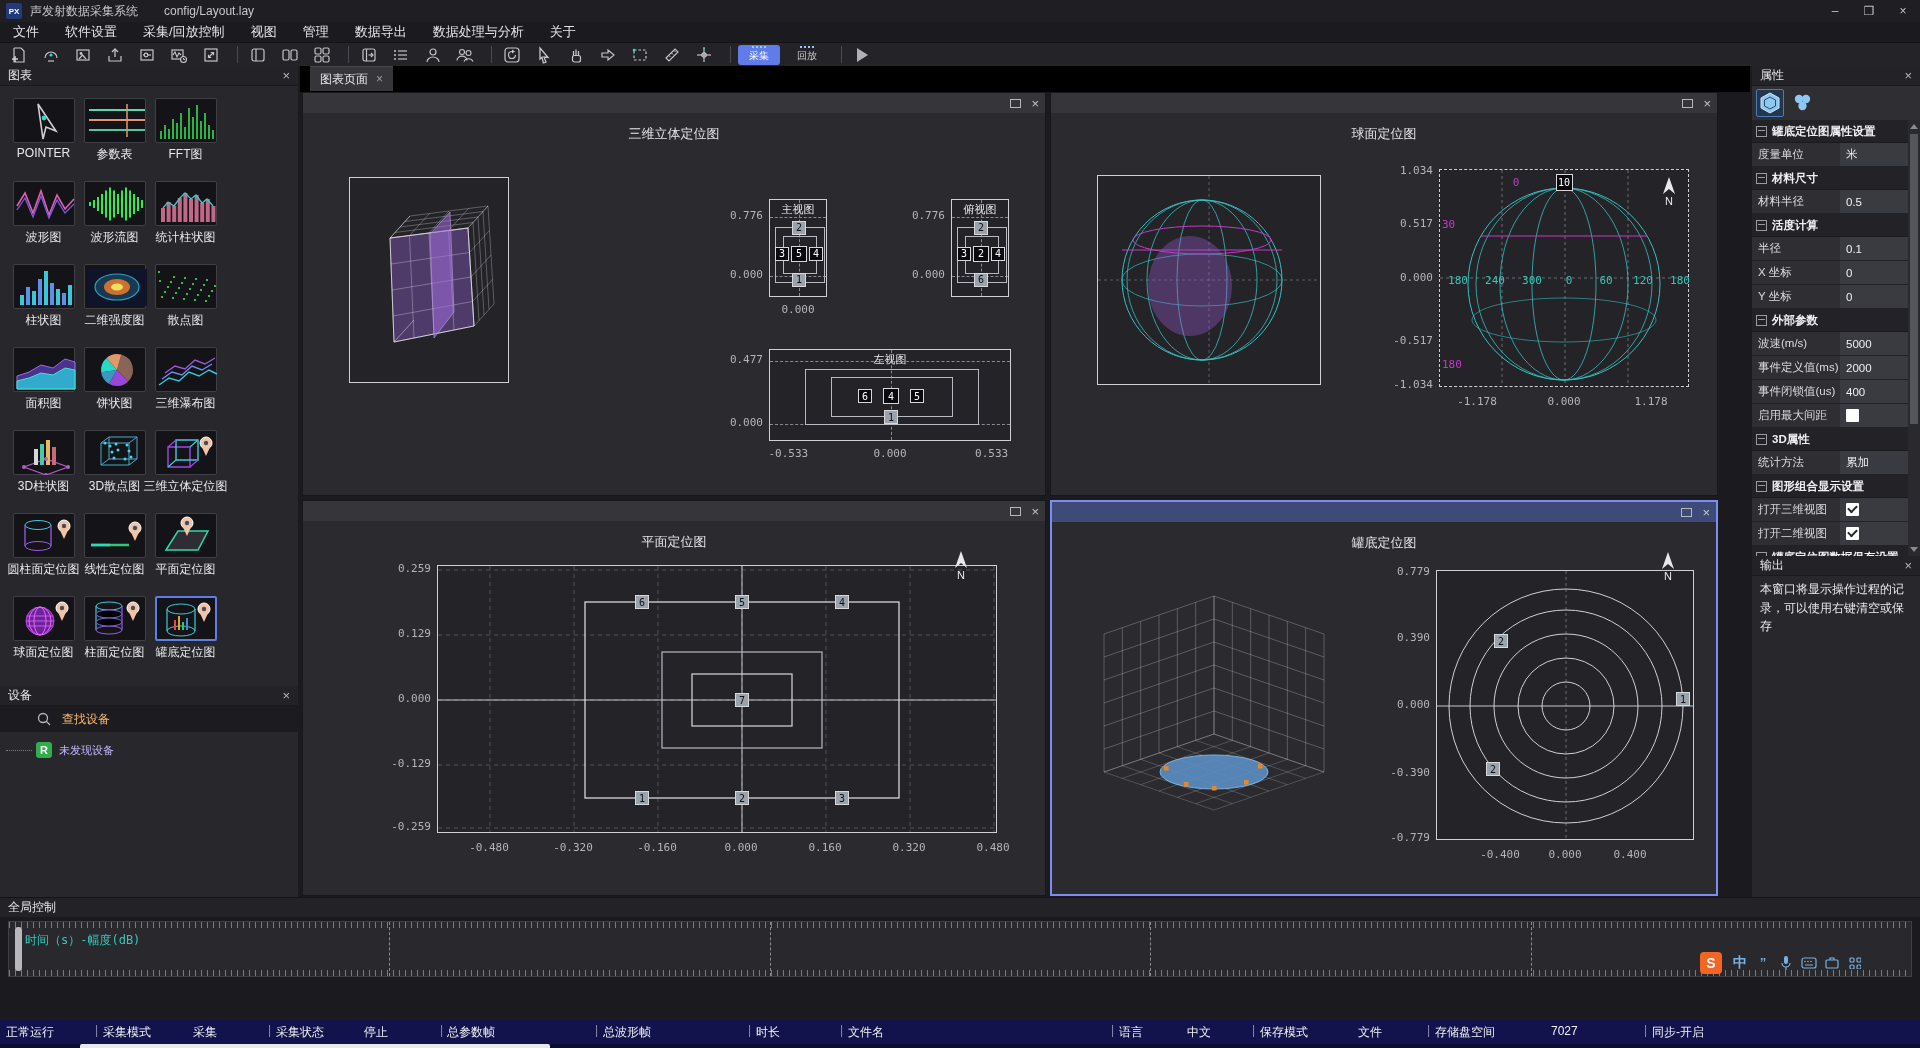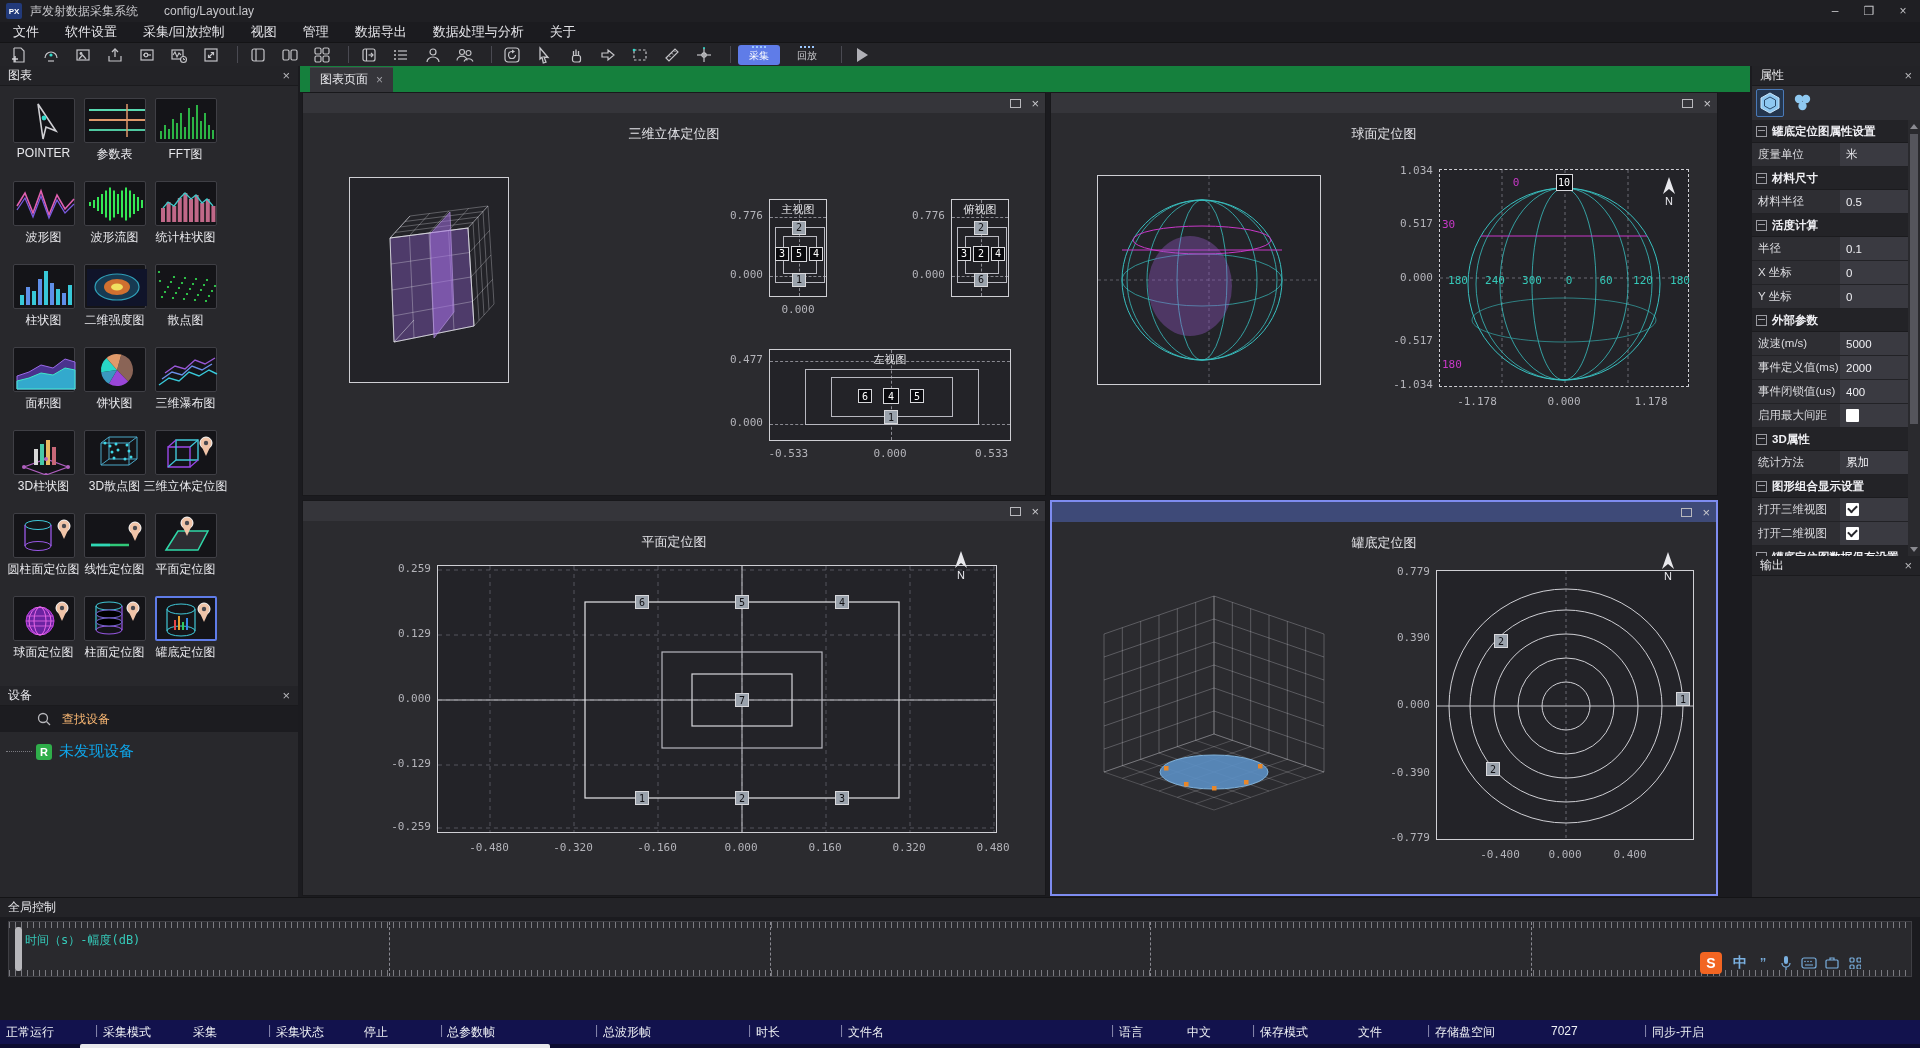--- a/index.html
+++ b/index.html
@@ -32,24 +32,24 @@
             display:flex;flex-wrap:wrap;align-content:flex-start;}
   .tile{width:64px;margin:0 3.5px 18px 3.5px;display:flex;flex-direction:column;align-items:center;}
   .thumb{width:62px;height:45px;background:#141418;border:1px solid #3f3f45;border-radius:2px;box-sizing:border-box;}
   .tile.selected .thumb{border:2px solid #5f7ce8;}
   .tlabel{margin-top:3px;font-size:12px;color:#e8e8ec;white-space:nowrap;}
   .searchrow{position:absolute;left:0;top:640px;width:100%;height:26px;background:#1c1c20;display:flex;align-items:center;padding-left:36px;box-sizing:border-box;color:#fdba74;}
   .devitem{position:absolute;left:6px;top:676px;display:flex;align-items:center;}
   .guide{width:26px;border-top:1px dotted #7a7a80;margin-right:4px;}
   .rbadge{width:16px;height:16px;background:#2fae4a;border-radius:3px;color:#fff;font:bold 11px "Liberation Sans",sans-serif;
           display:flex;align-items:center;justify-content:center;margin-right:7px;}
-  .devlabel{color:#0ea5e9;font-size:15px;}
+  .devlabel{color:#c4b5fd;font-size:11px;}
   
   .main{position:absolute;left:300px;top:66px;width:1450px;height:831px;background:#1b1b1f;}
-  .tabbar{position:absolute;left:0;top:0;width:100%;height:26px;background:#15803d;border-bottom:1px solid #1a1a1d;display:flex;align-items:center;}
+  .tabbar{position:absolute;left:0;top:0;width:100%;height:26px;background:#000000;border-bottom:1px solid #1a1a1d;display:flex;align-items:flex-start;}
   .tab{height:24px;margin-left:10px;background:#35353a;display:flex;align-items:center;padding:0 10px;color:#e8e8ec;font-size:12px;border-top:1px solid #47474d;}
   .tabx{margin-left:8px;color:#a0a0a6;font-size:12px;}
   .chartsarea{position:absolute;left:0;top:26px;width:100%;height:805px;}
   .chart-panel{position:absolute;background:#2b2b2f;border:1px solid #18181b;box-sizing:border-box;}
   .chart-panel.sel{border:2px solid #7e8cf0;}
   .cp-tb{position:absolute;left:0;top:0;width:100%;height:20px;background:#35353a;display:flex;align-items:center;justify-content:flex-end;padding-right:6px;box-sizing:border-box;}
   .chart-panel.sel .cp-tb{background:#3e4a78;}
   .cp-float{width:9px;height:7px;border:1px solid #b8b8bc;margin-right:10px;}
   .cp-x{color:#c8c8cc;font-size:13px;line-height:1;}
   .cp-body{position:absolute;left:0;top:20px;right:0;bottom:0;}
@@ -1094,20 +1094,21 @@
       </div>
     <div class="vscroll">
       <span class="varrow up"></span>
       <span class="vthumb"></span>
       <span class="varrow dn"></span>
     </div>
     <div class="panelhdr outhdr">
       <span>输出</span>
       <span class="closex">×</span>
     </div>
+    <div class="outbody">本窗口将显示操作过程的记录，可以使用右键清空或保存</div>
   </div>
 
   <div class="gchdr">全局控制</div>
   <div class="timeline">
     <div class="tickstrip" style="top:0"></div>
     <div class="tickstrip" style="bottom:0"></div>
     <div class="vdash" style="left:20%"></div>
     <div class="vdash" style="left:40%"></div>
     <div class="vdash" style="left:60%"></div>
     <div class="vdash" style="left:80%"></div>

